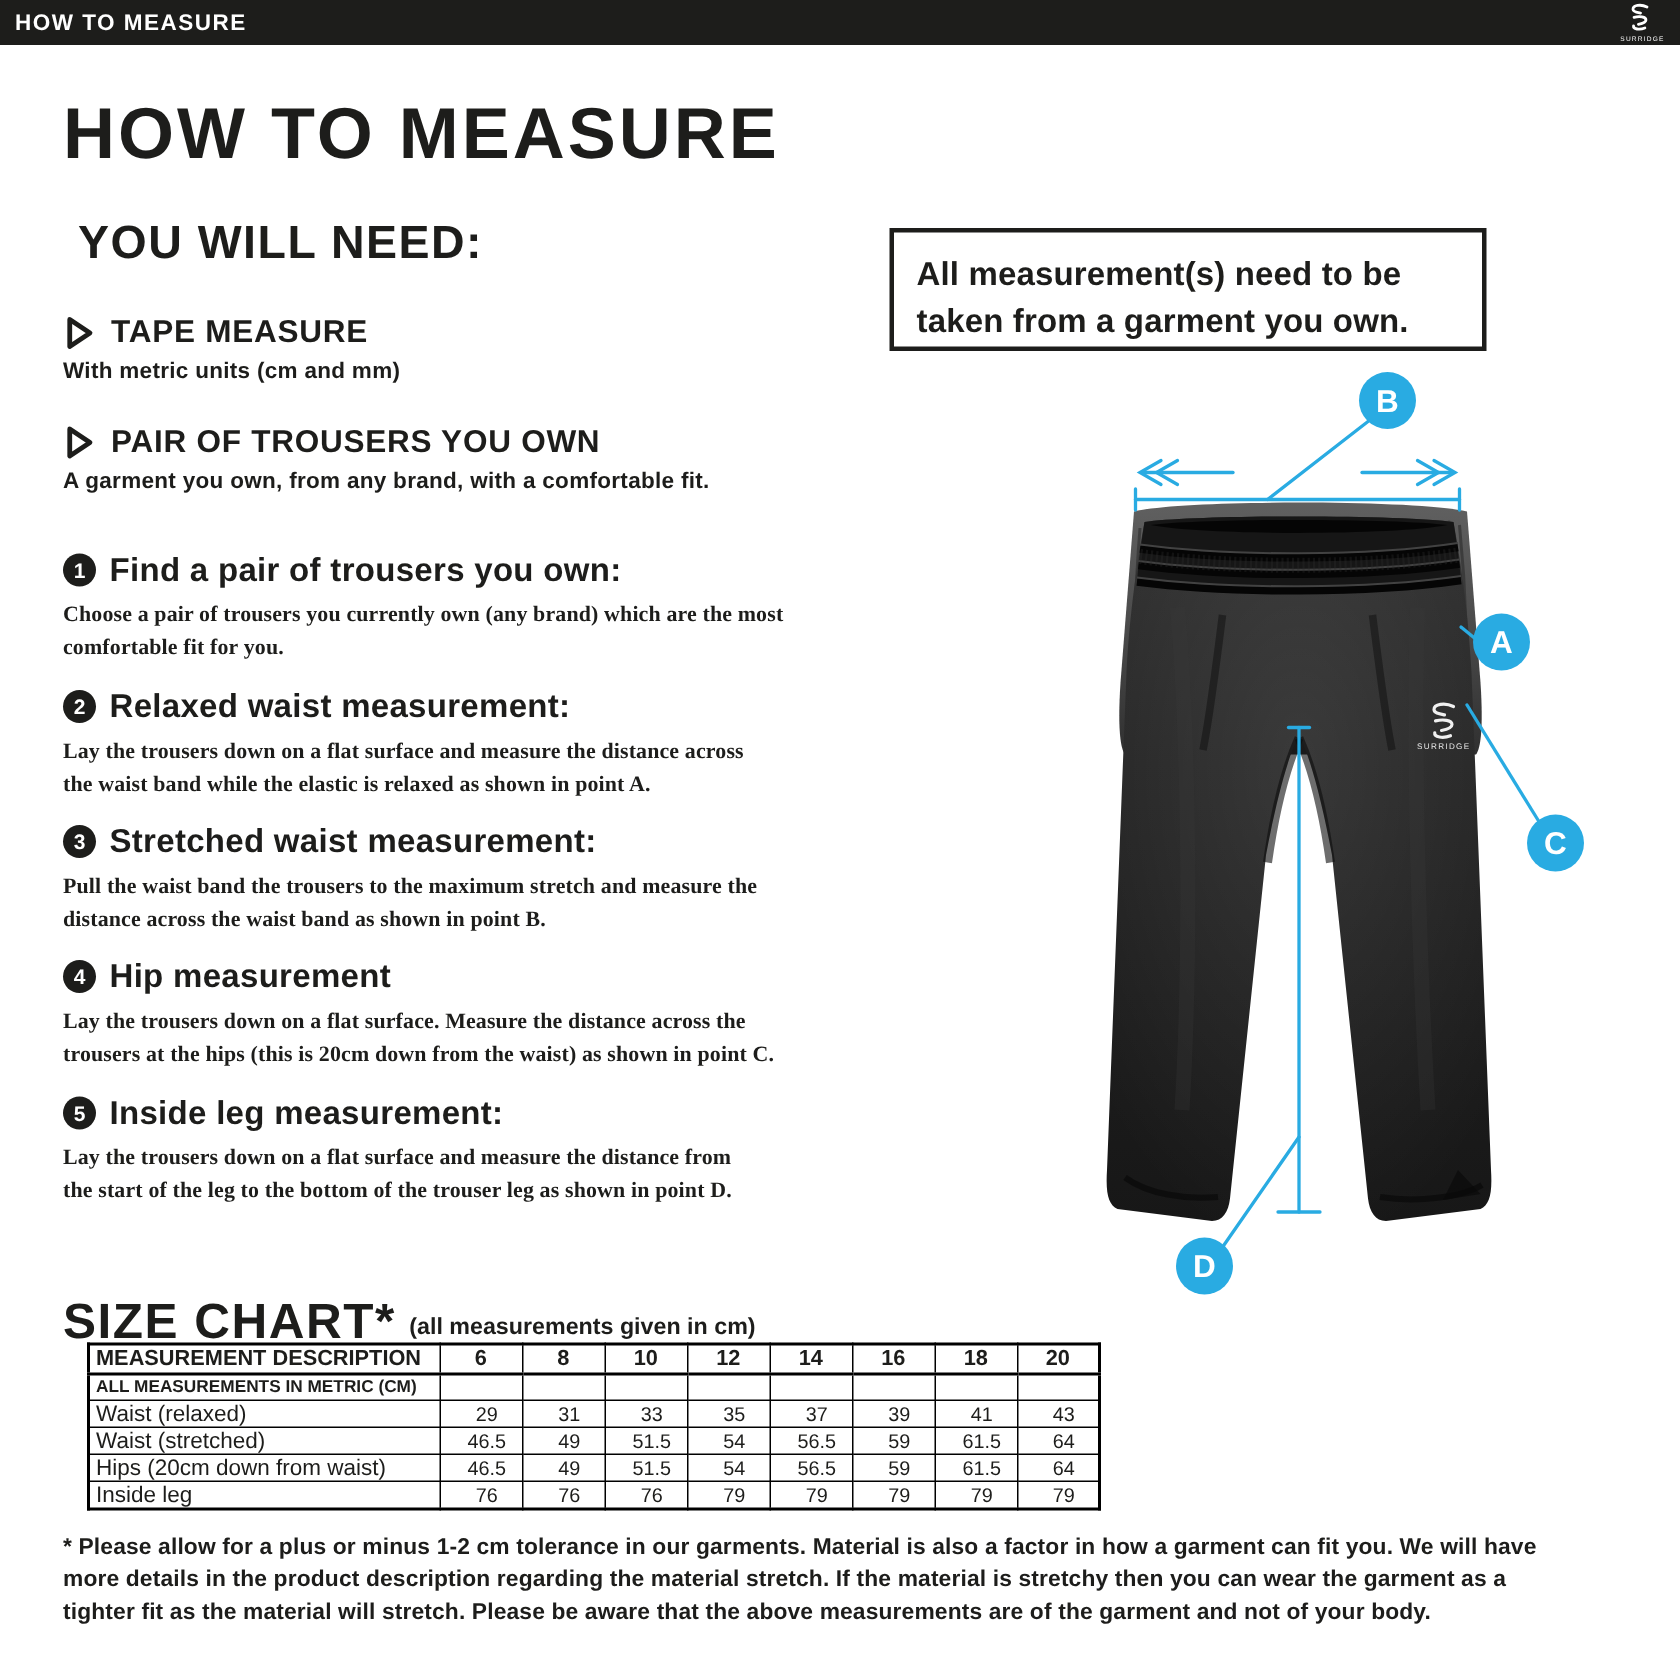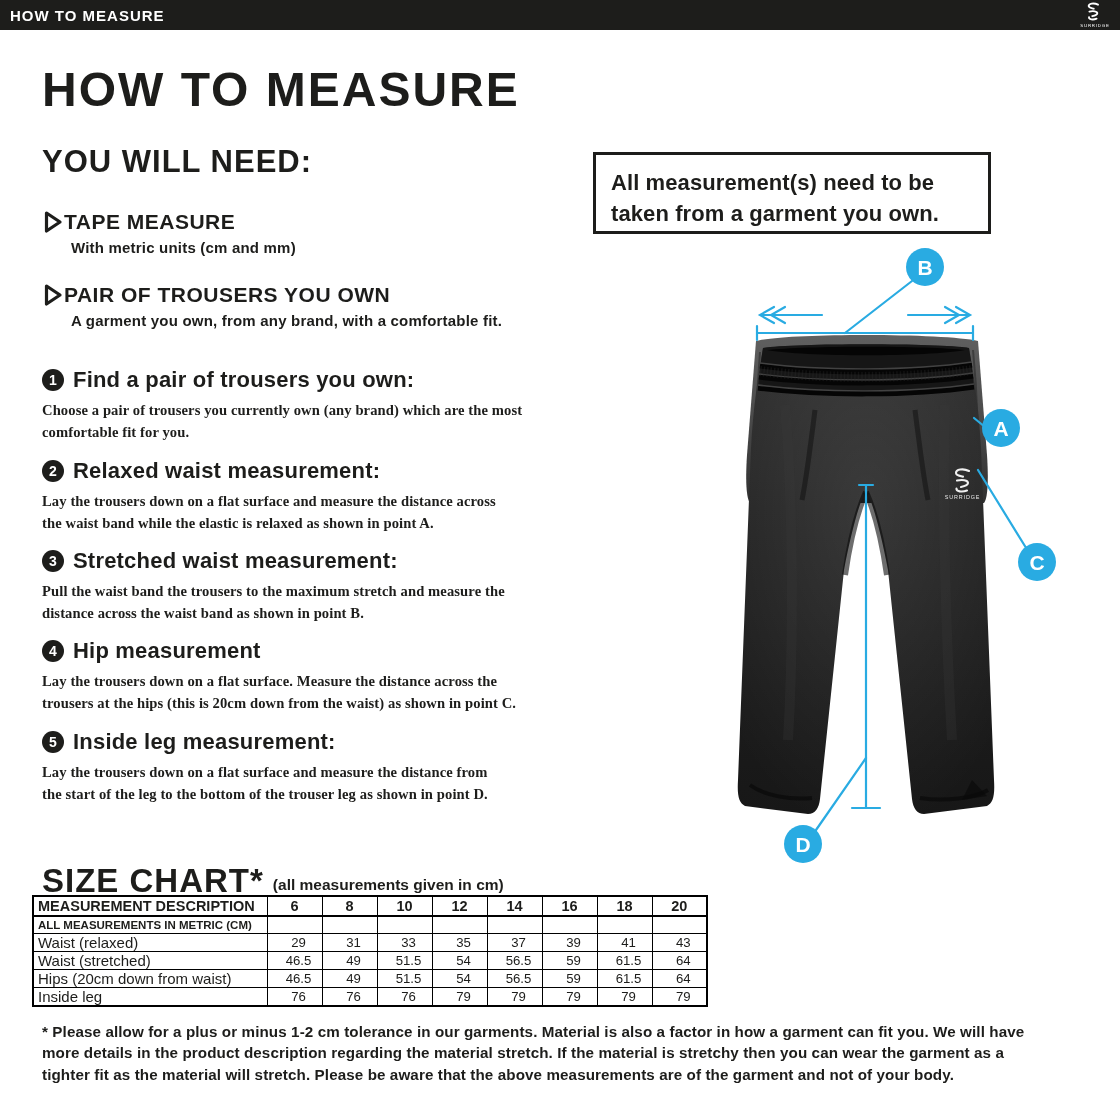--- a/index.html
+++ b/index.html
@@ -10,46 +10,46 @@
   .abs{position:absolute;}
   
   .header-bar{
     left:0;top:0;width:1120px;height:30px;background:#1d1d1b;
     display:flex;align-items:center;justify-content:space-between;
     padding:0 6px 0 10px;box-sizing:border-box;
   }
   .header-title{color:#fff;font-size:15px;font-weight:bold;letter-spacing:1px;}
   
   .page-title{left:42px;top:66px;font-size:48px;font-weight:bold;letter-spacing:2px;line-height:1;}
-  .ywn-heading{left:42px;top:146px;font-size:31px;font-weight:bold;letter-spacing:1px;line-height:1;}
+  .ywn-heading{left:52px;top:146px;font-size:31px;font-weight:bold;letter-spacing:1px;line-height:1;}
   .need-item{left:42px;}
-  .need-row{display:flex;align-items:center;}
+  .need-row{display:flex;align-items:center;gap:10px;}
   .need-label{font-size:21px;font-weight:bold;letter-spacing:0.5px;}
-  .need-desc{font-size:15px;font-weight:bold;margin-top:5px;letter-spacing:0.2px;margin-left:29px;}
+  .need-desc{font-size:15px;font-weight:bold;margin-top:5px;letter-spacing:0.2px;}
   
   .note-box{
     left:593px;top:152px;width:398px;height:82px;box-sizing:border-box;
     border:3px solid #1d1d1b;padding:12px 15px;
     font-size:22px;font-weight:bold;line-height:1.42;letter-spacing:0.1px;
   }
   
   .step{left:42px;width:640px;}
   .step-head{display:flex;align-items:center;gap:9px;}
   .step-num{
     width:22px;height:22px;border-radius:50%;background:#1d1d1b;color:#fff;
     font-size:14px;font-weight:bold;text-align:center;line-height:22px;flex:0 0 auto;
   }
   .step-title{font-size:22px;font-weight:bold;letter-spacing:0.2px;}
   .step-body{margin-top:7px;font-size:14.6px;font-weight:bold;line-height:1.5;letter-spacing:0.1px;font-family:Liberation Serif, serif;}
   
   .sc-heading-row{left:42px;top:828px;display:flex;align-items:flex-end;gap:9px;margin-top:36px;}
   .sc-heading{font-size:33px;font-weight:bold;letter-spacing:1px;line-height:1;}
   .sc-sub{font-size:15.5px;font-weight:bold;padding-bottom:3px;}
   table.size-chart{
-    left:32px;top:895px;width:676px;border-collapse:collapse;
+    left:58px;top:895px;width:676px;border-collapse:collapse;
     border:2px solid #000;table-layout:fixed;
   }
   .size-chart th,.size-chart td{border:1px solid #000;padding:0 4px;overflow:hidden;white-space:nowrap;}
   .size-chart col.c-desc{width:234px;}
   .size-chart tr{height:17px;}
   .size-chart tr.hdr{height:20px;}
   .size-chart tr.hdr th{font-size:14.5px;font-weight:bold;border-bottom:2px solid #000;}
   .size-chart th.desc{text-align:left;}
   .size-chart tr.metric td{font-size:11.5px;font-weight:bold;text-align:left;}
   .size-chart td.lbl{font-size:15px;text-align:left;font-weight:normal;}

